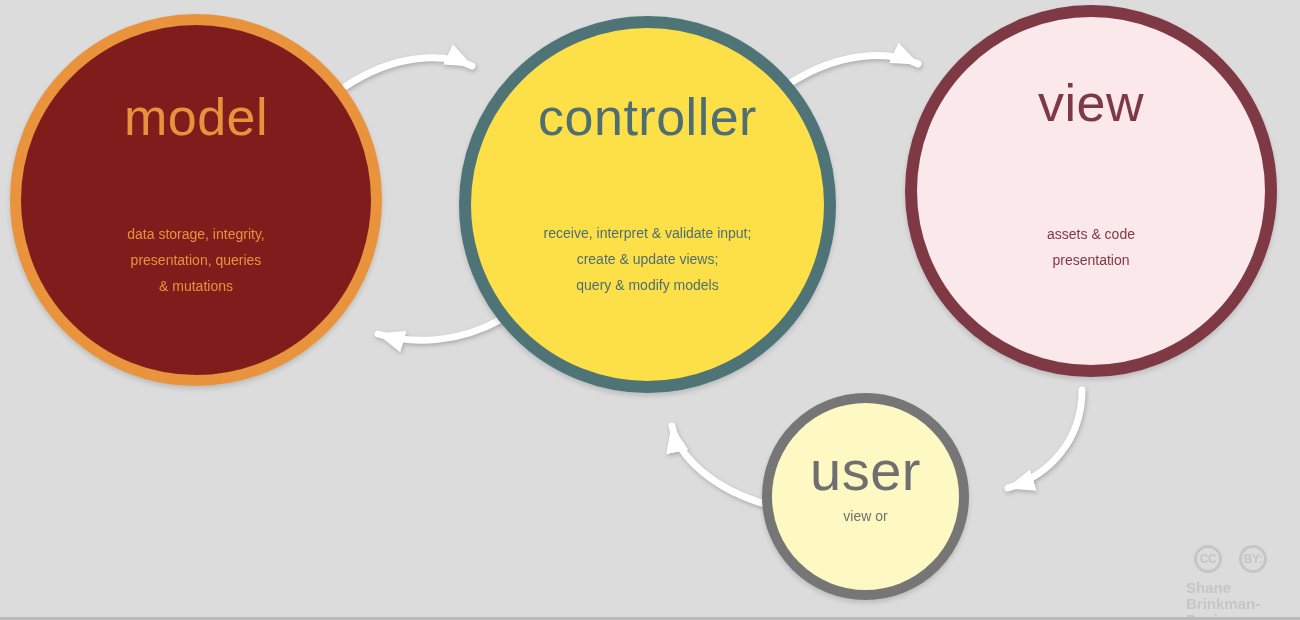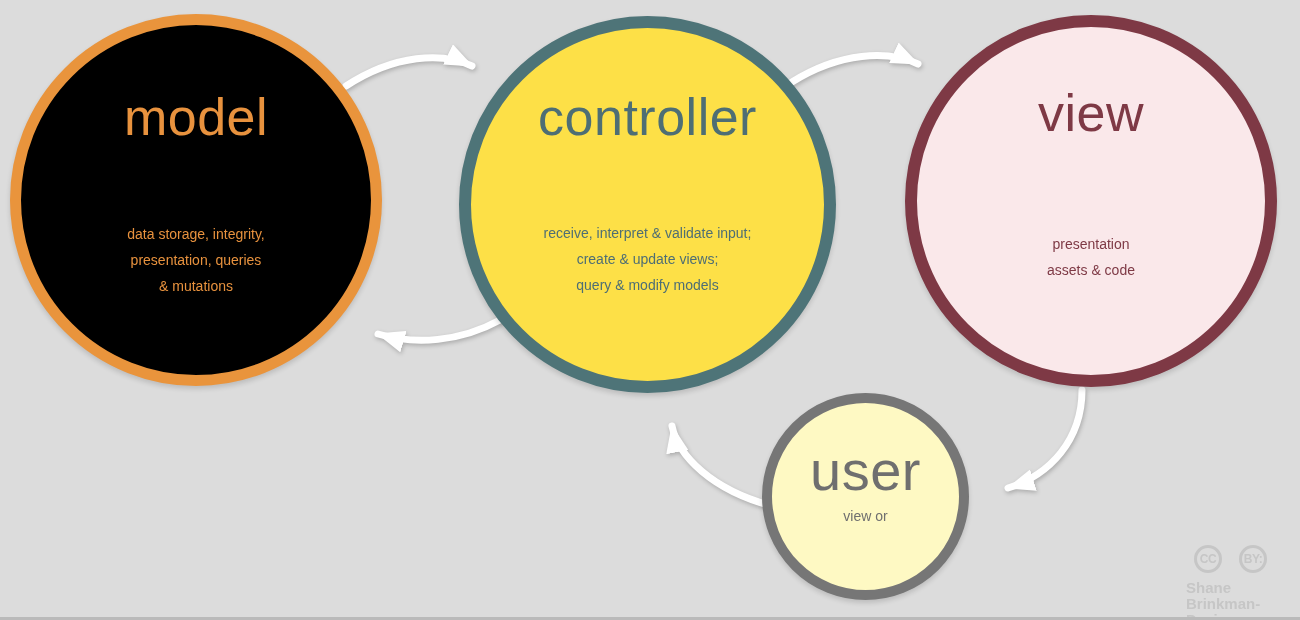--- a/index.html
+++ b/index.html
@@ -48,21 +48,21 @@
     text-align: center;
     font-size: 14px;
     line-height: 26px;
   }
   .node-model    { left: 10px;  top: 14px;  width: 372px; height: 372px; border-width: 11px; }
   .node-model .title { top: 64px; }
   .node-model .desc  { top: 196px; }
   .node-controller { left: 459px; top: 16px; width: 377px; height: 377px; border-width: 12px; }
   .node-controller .title { top: 61px; }
   .node-controller .desc  { top: 192px; }
-  .node-view     { left: 905px; top: 15px;  width: 372px; height: 372px; border-width: 12px; }
+  .node-view     { left: 905px; top: 5px;  width: 372px; height: 372px; border-width: 12px; }
   .node-view .title { top: 58px; }
   .node-view .desc  { top: 204px; }
   .node-user     { left: 762px; top: 393px; width: 207px; height: 207px; border-width: 10px; }
   .node-user .title { top: 38px; font-size: 56px; line-height: 60px; }
   .node-user .desc  { top: 102px; line-height: 23px; }
   .attribution {
     position: absolute;
     left: 1186px; top: 545px;
     width: 112px;
     color: var(--attr-color, #c6c6c6);
@@ -89,43 +89,43 @@
         <path d="M0,0 L4,1.6 L0,3.2 Z"></path>
       </marker>
     </defs>
     <path class="link" d="M 346 86 C 395 54 443 52 472 66" marker-end="url(#ah)"></path>
     <path class="link" d="M 792 82 C 840 52 888 50 918 64" marker-end="url(#ah)"></path>
     <path class="link" d="M 500 320 C 460 342 415 345 378 334" marker-end="url(#ah)"></path>
     <path class="link" d="M 772 506 C 712 490 678 456 672 426" marker-end="url(#ah)"></path>
     <path class="link" d="M 1082 390 C 1082 440 1050 475 1008 488" marker-end="url(#ah)"></path>
   </svg>
 
-  <div class="circle node-model" style="border-color: rgb(233, 148, 60); background-color: #000000; color: rgb(232, 146, 62);">
+  <div class="circle node-model" style="border-color: rgb(233, 148, 60); background-color: #7f1d1d; color: rgb(232, 146, 62);">
     <div class="title">model</div>
     <div class="desc">
       <div>data storage, integrity,</div>
       <div>presentation, queries</div>
       <div>&amp; mutations</div>
     </div>
   </div>
 
   <div class="circle node-controller" style="border-color: rgb(78, 116, 120); background-color: #fde047; color: rgb(78, 110, 116);">
     <div class="title">controller</div>
     <div class="desc">
       <div>receive, interpret &amp; validate input;</div>
       <div>create &amp; update views;</div>
       <div>query &amp; modify models</div>
     </div>
   </div>
 
   <div class="circle node-view" style="border-color: rgb(126, 57, 69); background-color: rgb(250, 232, 234); color: rgb(126, 57, 69);">
     <div class="title">view</div>
     <div class="desc">
+      <div>assets &amp; code</div>
       <div>presentation</div>
-      <div>assets &amp; code</div>
     </div>
   </div>
 
   <div class="circle node-user" style="border-color: rgb(118, 118, 118); background-color: #fef9c3; color: rgb(111, 111, 111);">
     <div class="title">user</div>
     <div class="desc">
       <div>view or</div>
     </div>
   </div>
 

